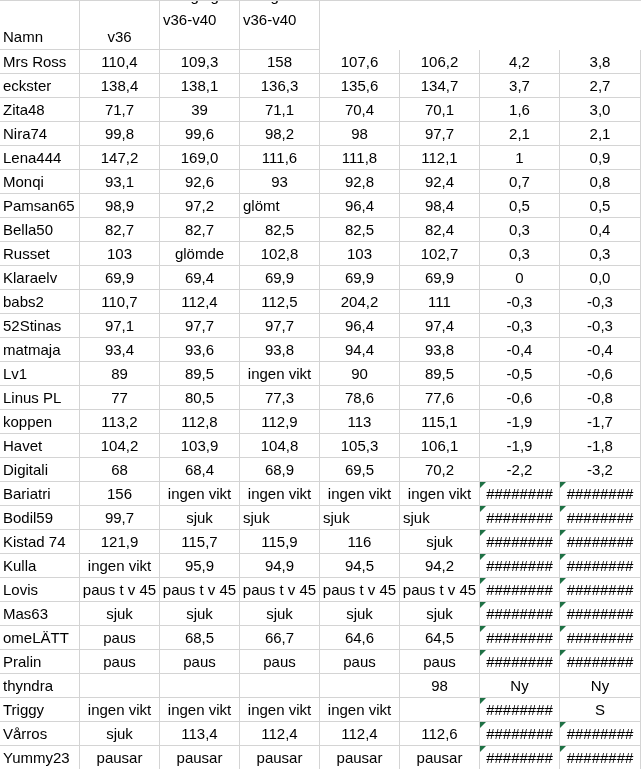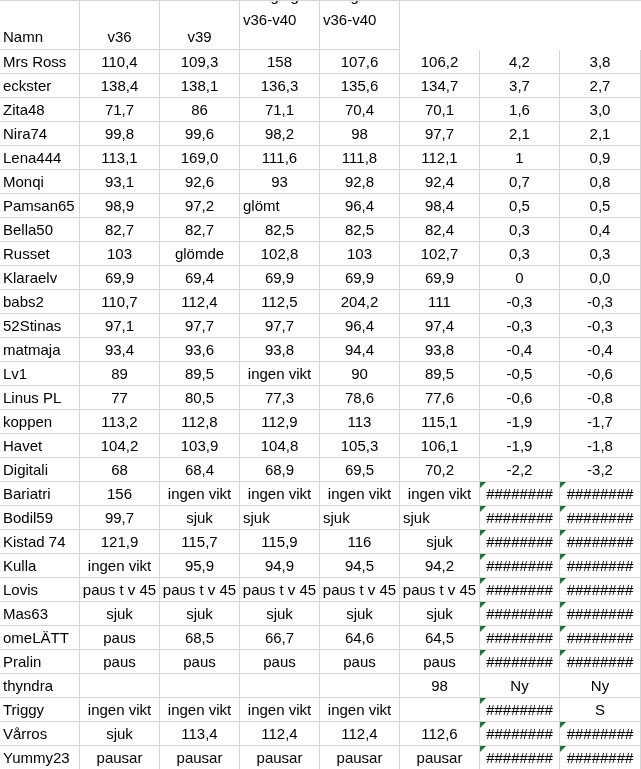--- a/index.html
+++ b/index.html
@@ -31,23 +31,20 @@
 <body>
 
 <div class="sheet">
   <div class="row header" id="header-row">
       <div class="cell left">
         <span class="txt">Namn</span>
       </div>
       <div class="cell">
         <span class="txt">v36</span>
       </div>
-      <div class="cell">
-        <span class="txt">v39</span>
-      </div>
       <div class="cell left">
         <div class="hlines">
           <div>Nedg kg</div>
           <div>v36-v40</div>
         </div>
       </div>
       <div class="cell left">
         <div class="hlines">
           <div>Nedg %</div>
           <div>v36-v40</div>
@@ -108,21 +105,21 @@
         </div>
       </div>
       <div class="row">
         <div class="cell left">
           <span class="txt">Zita48</span>
         </div>
         <div class="cell">
           <span class="txt">71,7</span>
         </div>
         <div class="cell">
-          <span class="txt">86</span>
+          <span class="txt">39</span>
         </div>
         <div class="cell">
           <span class="txt">71,1</span>
         </div>
         <div class="cell">
           <span class="txt">70,4</span>
         </div>
         <div class="cell">
           <span class="txt">70,1</span>
         </div>
@@ -157,21 +154,21 @@
         </div>
         <div class="cell">
           <span class="txt">2,1</span>
         </div>
       </div>
       <div class="row">
         <div class="cell left">
           <span class="txt">Lena444</span>
         </div>
         <div class="cell">
-          <span class="txt">113,1</span>
+          <span class="txt">147,2</span>
         </div>
         <div class="cell">
           <span class="txt">169,0</span>
         </div>
         <div class="cell">
           <span class="txt">111,6</span>
         </div>
         <div class="cell">
           <span class="txt">111,8</span>
         </div>

